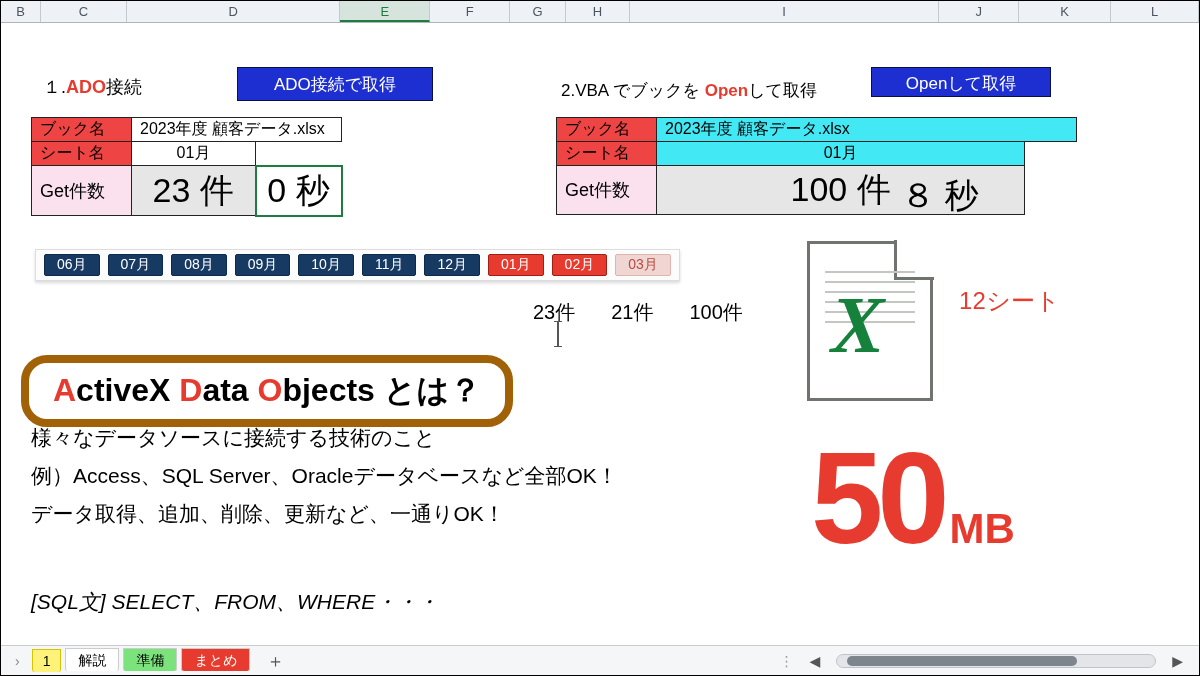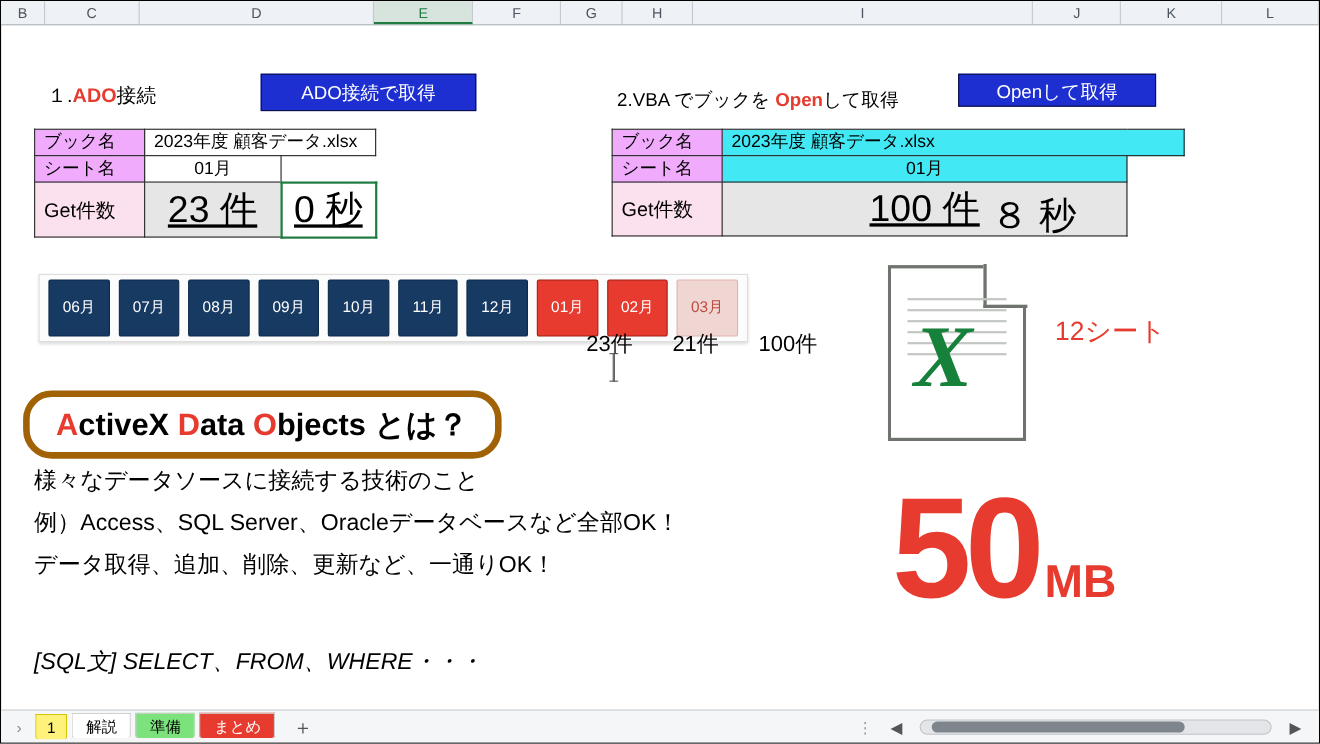--- a/index.html
+++ b/index.html
@@ -48,23 +48,23 @@
   
   table.info {
     border-collapse: collapse;
     font-size: 16px;
   }
   table.info td {
     border: 1px solid #222;
     padding: 1px 8px;
     height: 24px;
   }
-  .info .hdr-y { background: #f0abfc; }
+  .info .hdr-y { background: #ef4444; }
   .info .hdr-p { background: #fbe0ee; font-size: 18px; }
-  .info .lg { font-size: 34px; text-align: center; vertical-align: middle; height: 44px; background: #e6e6e6; text-decoration: underline; }
+  .info .lg { font-size: 34px; text-align: center; vertical-align: middle; height: 44px; background: #e6e6e6; }
   .info .val-cell { text-align: center; }
   .info1 { top: 94px; left: 30px; }
   .info1 .c1 { width: 100px; }
   .info1 .c2 { width: 210px; }
   .info1 .sec { border: 2px solid #1e7c41; background:#fff;}
   .info2 { top: 94px; left: 555px; }
   .info2 .c1 { width: 100px; }
   .info2 .c2 { width: 220px; }
   .info2 .cyan { background: #42e9f4; }
   .sec2 { top:150px; left: 900px; font-size: 34px; }
@@ -74,34 +74,34 @@
     top: 226px; left: 34px;
     display: flex; gap: 8px;
     border: 1px solid #ddd;
     padding: 4px 8px;
     background: #fcfcfc;
     box-shadow: 0 2px 3px rgba(0,0,0,0.15);
   }
   .month-btn {
     border: 1px solid #0d2a4a;
     background: #173a63; color: #fff;
-    font-size: 14px; padding: 16px 12px;
+    font-size: 14px; padding: 1px 12px;
     border-radius: 2px; cursor: pointer;
   }
   .month-btn.red { background: #e63b2e; border-color: #a01f14; }
   .month-btn.gray { background: #f0d6d3; color: #bb4a3f; border-color: #e0b4ad; }
   .counts { top: 276px; left: 532px; display: flex; gap: 36px; font-size: 20px; justify-content: space-between; }
 
   
   .ado-bubble {
     top: 332px; left: 20px;
-    border: 6px solid #a16207;
+    border: 8px solid #a16207;
     border-radius: 26px;
     padding: 6px 24px;
-    font-size: 28px;
+    font-size: 32px;
     font-weight: 600;
   }
   .ado-bubble .r { color: #e63b2e; }
   .para { font-size: 21px; line-height: 1.65; }
   .p1 { top: 398px; left: 30px; }
   .p2 { top: 436px; left: 30px; }
   .p3 { top: 474px; left: 30px; }
   .p4 { top: 562px; left: 30px; font-style: italic; }
 
   

